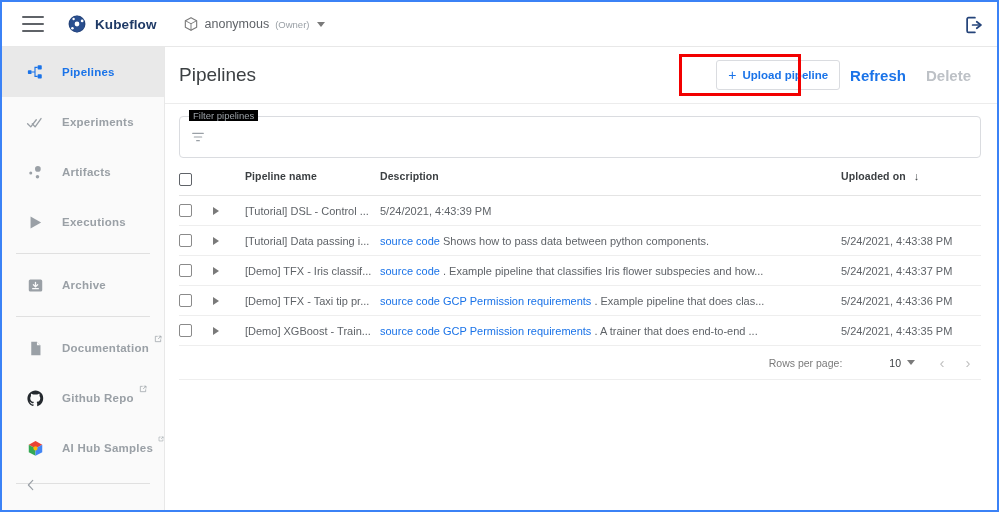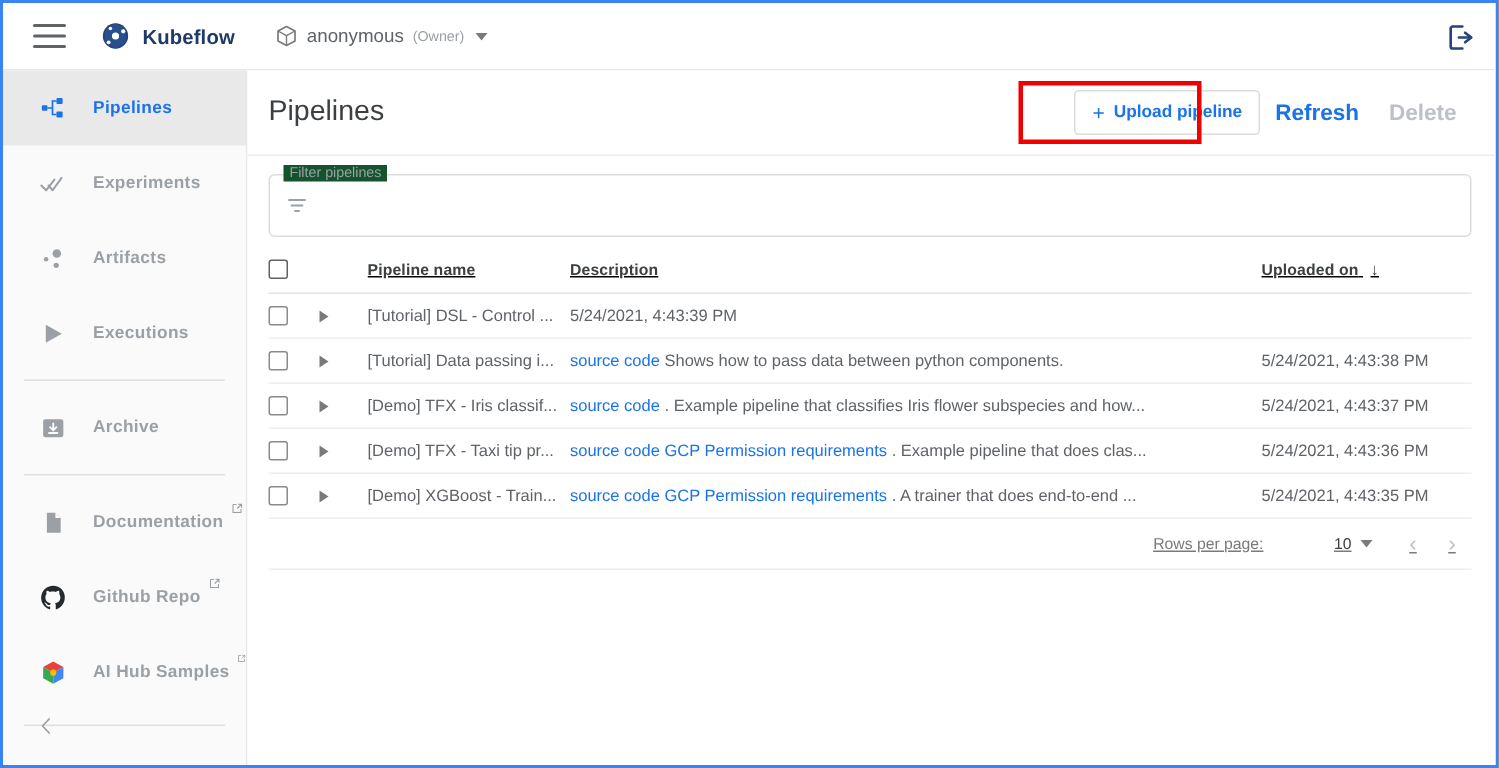--- a/index.html
+++ b/index.html
@@ -115,35 +115,35 @@
   }
 
   
   .filter-wrap { padding: 12px 20px 0 14px; }
   .filter-field {
     position: relative; height: 42px;
     border: 1px solid #dadce0; border-radius: 4px;
     display: flex; align-items: center; padding-left: 10px;
   }
   .filter-legend {
-    position: absolute; top: -7px; left: 9px; background: #14532d;
+    position: absolute; top: -7px; left: 9px; background: #000000;
     padding: 0 4px; font-size: 9.5px; color: #9aa0a6;
   }
   .filter-icon { width: 16px; height: 16px; flex: 0 0 16px; }
   .filter-input {
     border: none; outline: none; background: transparent;
     margin-left: 10px; font-size: 12px; color: #3c4043;
     width: 90%; font-family: "Liberation Sans", sans-serif;
   }
 
   
   .table { margin: 12px 20px 0 14px; }
   .t-head {
-    display: flex; align-items: center; height: 26px;
-    border-bottom: 1px solid #e4e4e4; padding-bottom: 6px; text-decoration: underline;
+    display: flex; height: 26px;
+    border-bottom: 1px solid #e4e4e4; padding-bottom: 6px;
   }
   .t-row {
     display: flex; align-items: center; height: 30px;
     border-bottom: 1px solid #eeeeee; font-size: 11px; color: #5f6368;
   }
   .c-check { width: 34px; flex: 0 0 34px; display: flex; align-items: center; }
   .c-exp   { width: 32px; flex: 0 0 32px; display: flex; align-items: center; }
   .c-name  { width: 135px; flex: 0 0 135px; overflow: hidden; white-space: nowrap; }
   .c-desc  { flex: 1 1 auto; overflow: hidden; white-space: nowrap; padding-right: 24px; }
   .c-date  { width: 140px; flex: 0 0 140px; }
@@ -160,21 +160,20 @@
     width: 0; height: 0; cursor: pointer;
     border-top: 4.5px solid transparent; border-bottom: 4.5px solid transparent;
     border-left: 6px solid #7a7a7a;
   }
   .link { color: #1a73e8; cursor: pointer; }
   .cellname { color: #5f6368; }
   .pager {
     display: flex; align-items: center; justify-content: flex-end;
     height: 34px; gap: 0; font-size: 10.5px; color: #7a7a7a;
     border-bottom: 1px solid #eeeeee;
-    text-decoration: underline;
   }
   .pager .rpp { margin-right: 10px; }
   .pager .val { color: #3c4043; margin-right: 4px; margin-left: 37px; }
   .pg-arrow {
     width: 26px; text-align: center; font-size: 15px; color: #c0c0c0; cursor: pointer;
   }
 </style>
 </head>
 <body>
 

